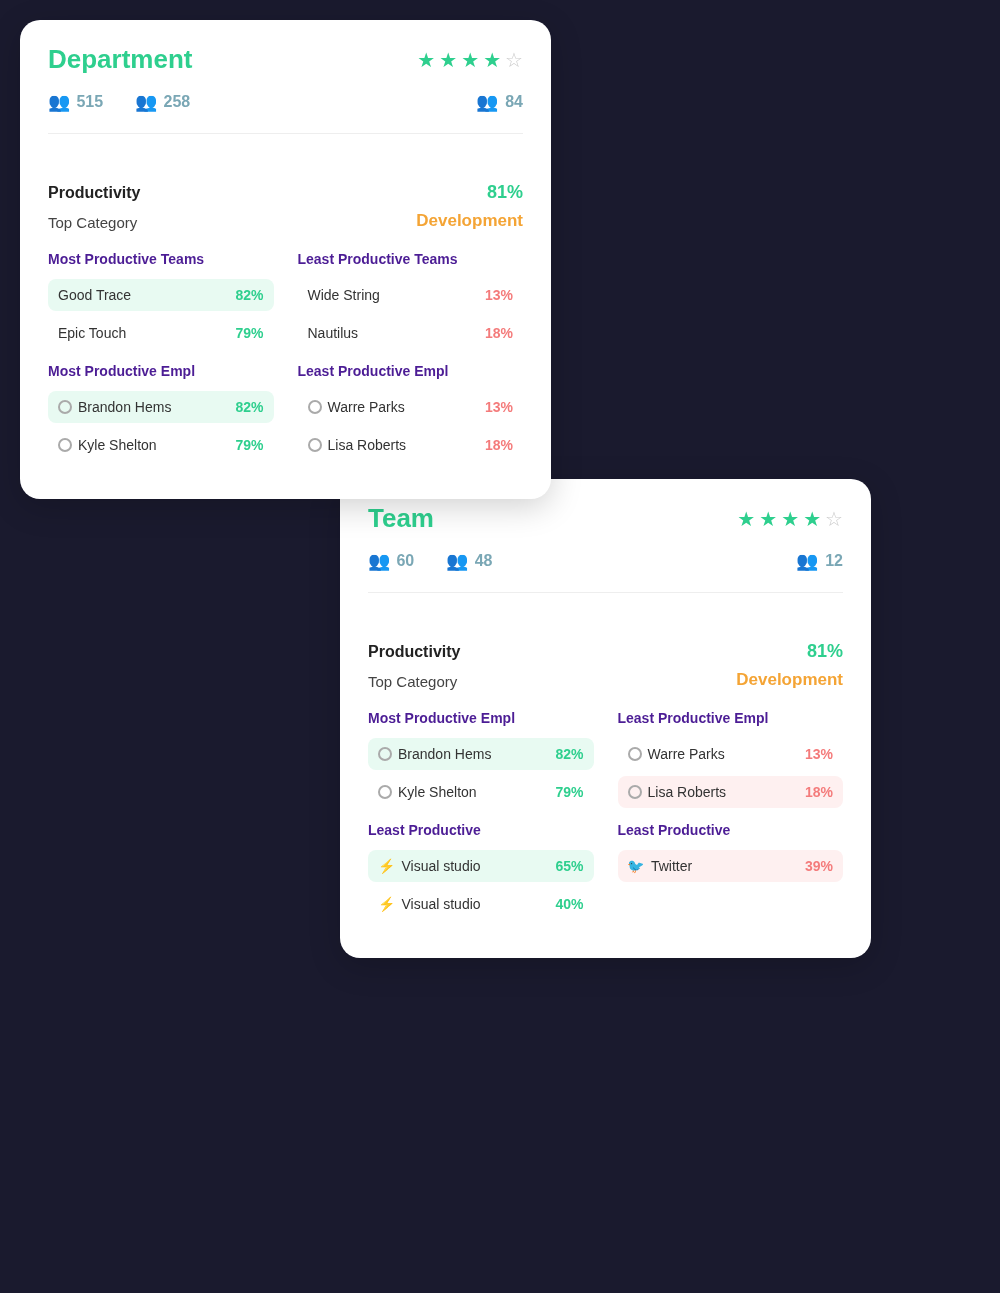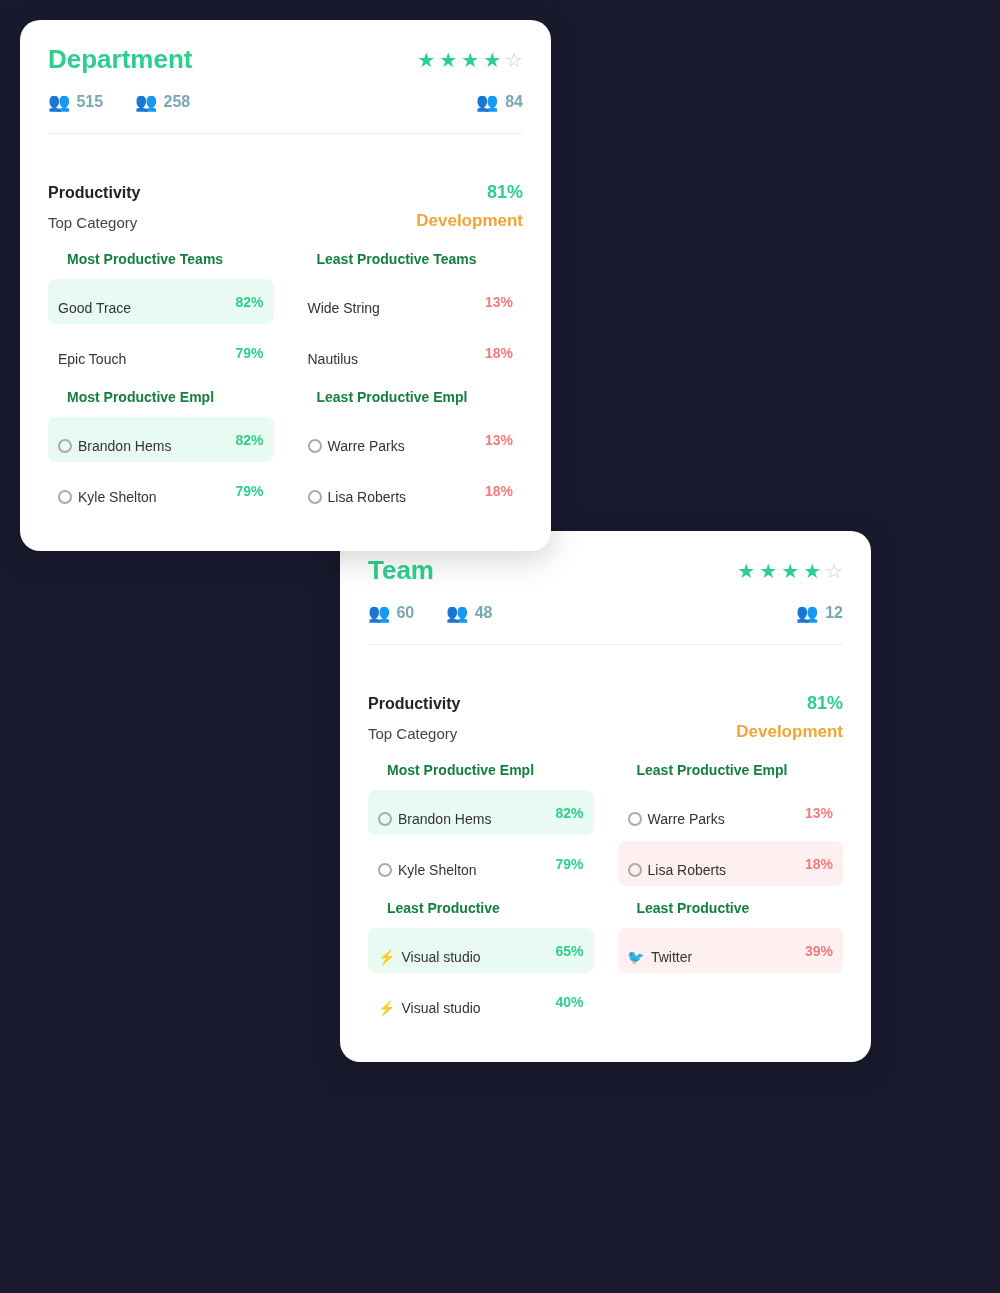--- a/index.html
+++ b/index.html
@@ -130,42 +130,40 @@
     .two-col {
       display: grid;
       grid-template-columns: 1fr 1fr;
       gap: 16px 24px;
       margin-bottom: 8px;
     }
 
     .section-header {
       font-size: 14px;
       font-weight: 700;
-      color: #15803d;
+      color: #4c1d95;
       margin-bottom: 12px;
-      margin-left: 19px;
     }
 
     .list-item {
       display: flex;
       justify-content: space-between;
       align-items: center;
       padding: 8px 10px;
       border-radius: 8px;
       margin-bottom: 6px;
       font-size: 14px;
     }
 
     .list-item-name {
       display: flex;
       align-items: center;
       gap: 6px;
       color: #333;
       font-weight: 500;
-      margin-top: 13px;
     }
 
     .list-item-value-green {
       color: #2ecf8e;
       font-weight: 600;
       margin-left: 14px;
     }
 
     .list-item-value-red {
       color: #f47b7b;

